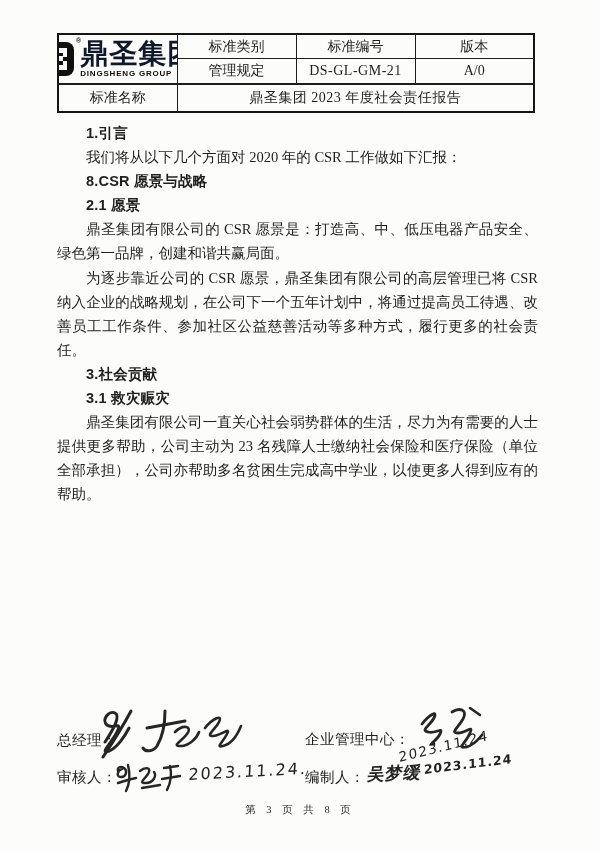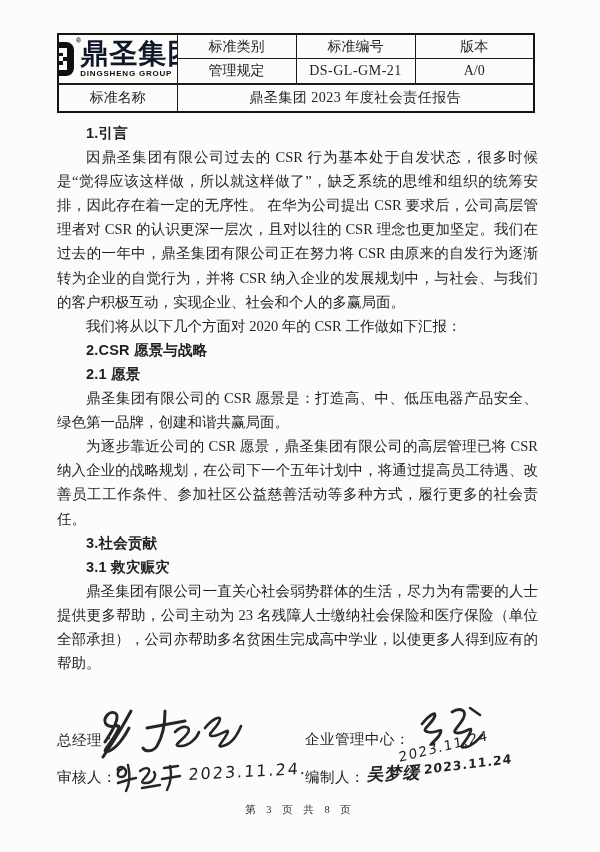--- a/index.html
+++ b/index.html
@@ -84,23 +84,22 @@
     </tr>
     <tr class="r3">
       <td>标准名称</td>
       <td colspan="3" class="title-val">鼎圣集团 2023 年度社会责任报告</td>
     </tr>
   </tbody>
     </table>
 
   <div class="doc-body">
     <p class="head">1.引言</p>
-    <p class="para">因鼎圣集团有限公司过去的 CSR 行为基本处于自发状态，很多时候是“觉得应该这样做，所以就这样做了”，缺乏系统的思维和组织的统筹安排，因此存在着一定的无序性。 在华为公司提出 CSR 要求后，公司高层管理者对 CSR 的认识更深一层次，且对以往的 CSR 理念也更加坚定。我们在过去的一年中，鼎圣集团有限公司正在努力将 CSR 由原来的自发行为逐渐转为企业的自觉行为，并将 CSR 纳入企业的发展规划中，与社会、与我们的客户积极互动，实现企业、社会和个人的多赢局面。</p>
     <p class="para">我们将从以下几个方面对 2020 年的 CSR 工作做如下汇报：</p>
-    <p class="head">2.CSR 愿景与战略</p>
+    <p class="head">8.CSR 愿景与战略</p>
     <p class="head">2.1 愿景</p>
     <p class="para">鼎圣集团有限公司的 CSR 愿景是：打造高、中、低压电器产品安全、绿色第一品牌，创建和谐共赢局面。</p>
     <p class="para">为逐步靠近公司的 CSR 愿景，鼎圣集团有限公司的高层管理已将 CSR 纳入企业的战略规划，在公司下一个五年计划中，将通过提高员工待遇、改善员工工作条件、参加社区公益慈善活动等多种方式，履行更多的社会责任。</p>
     <p class="head">3.社会贡献</p>
     <p class="head">3.1 救灾赈灾</p>
     <p class="para">鼎圣集团有限公司一直关心社会弱势群体的生活，尽力为有需要的人士提供更多帮助，公司主动为 23 名残障人士缴纳社会保险和医疗保险（单位全部承担），公司亦帮助多名贫困生完成高中学业，以使更多人得到应有的帮助。</p>
   </div>
 
   <span class="abs sig-label" style="left:57px;top:731px;">总经理：</span>
   <svg class="abs sig-svg" style="left:95px;top:704px;" width="150" height="58" viewBox="0 0 150 58">

